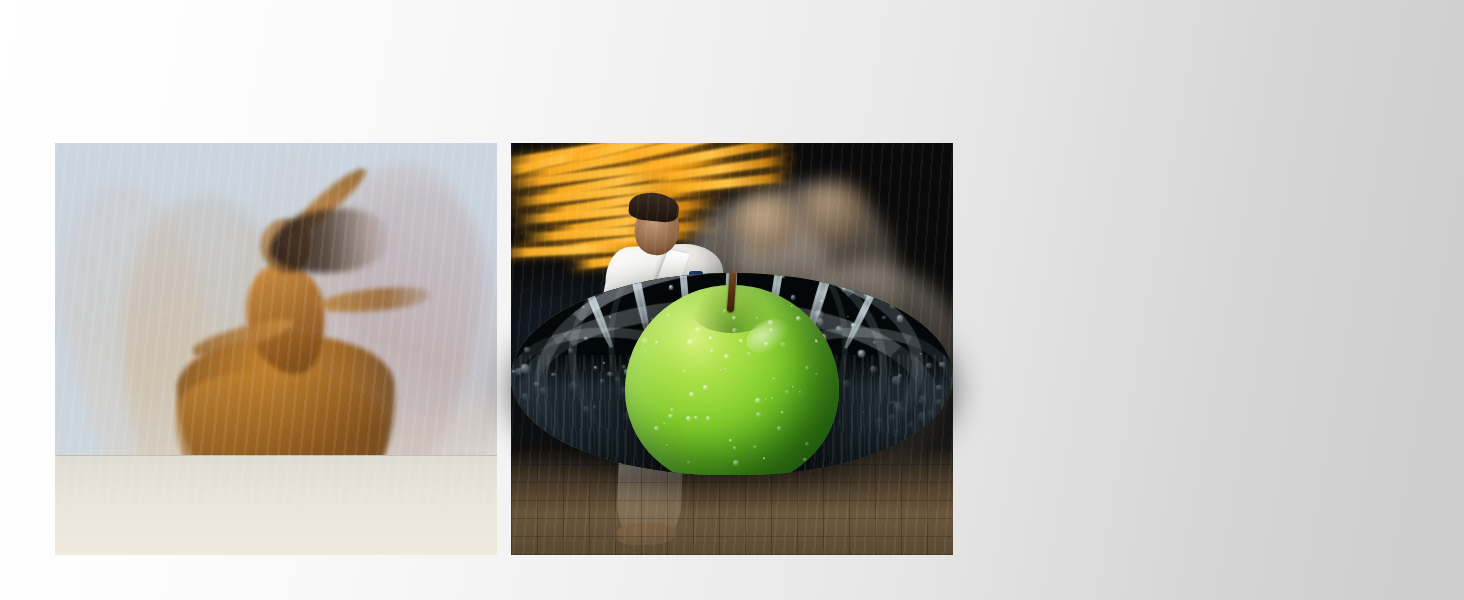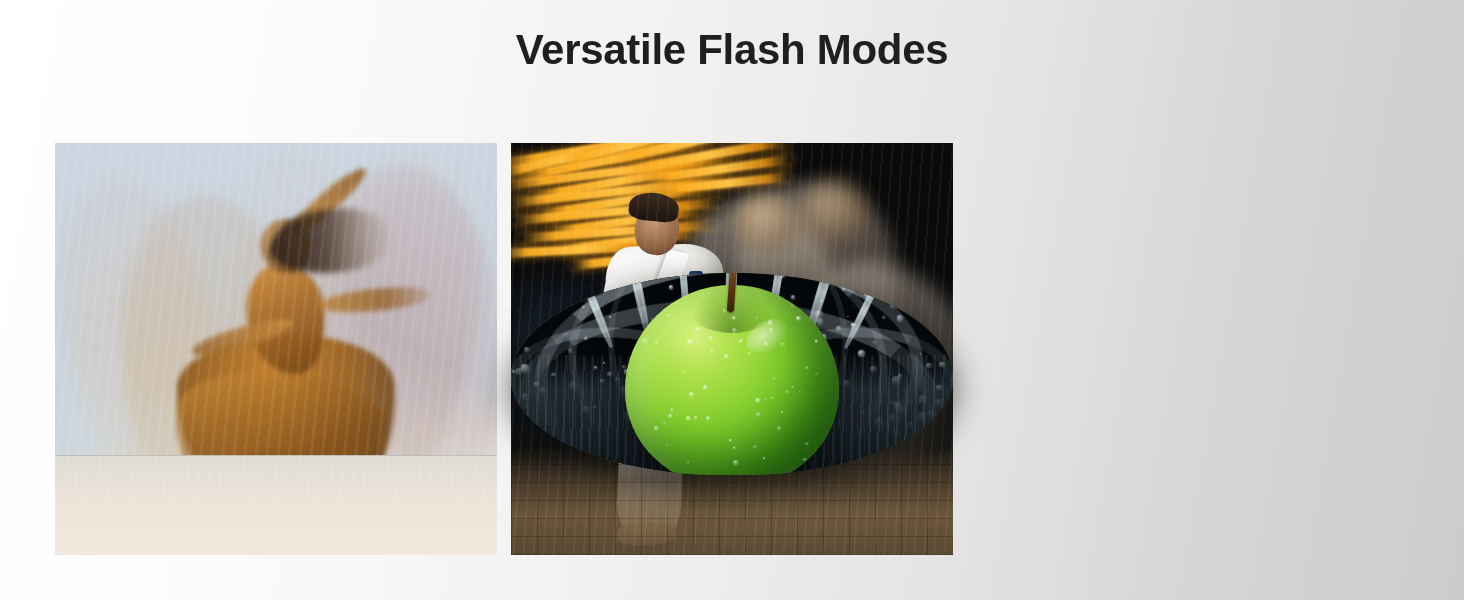--- a/index.html
+++ b/index.html
@@ -380,21 +380,20 @@
   .motion-wash{
     position:absolute; inset:0;
     background:repeating-linear-gradient(94deg, rgba(255,255,255,.05) 0 2px, rgba(0,0,0,0) 2px 10px);
     mix-blend-mode:screen; pointer-events:none;
   }
 </style>
 </head>
 <body>
 
 <div class="header">
-  <div class="page-title">Versatile Flash Modes</div>
 </div>
 
 <div class="gallery">
 
   <figure class="photo-card apple">
     <div class="photo-inner">
       <div class="apple-bg"></div>
 
       <div class="splash">
         <span class="sp1"></span>

